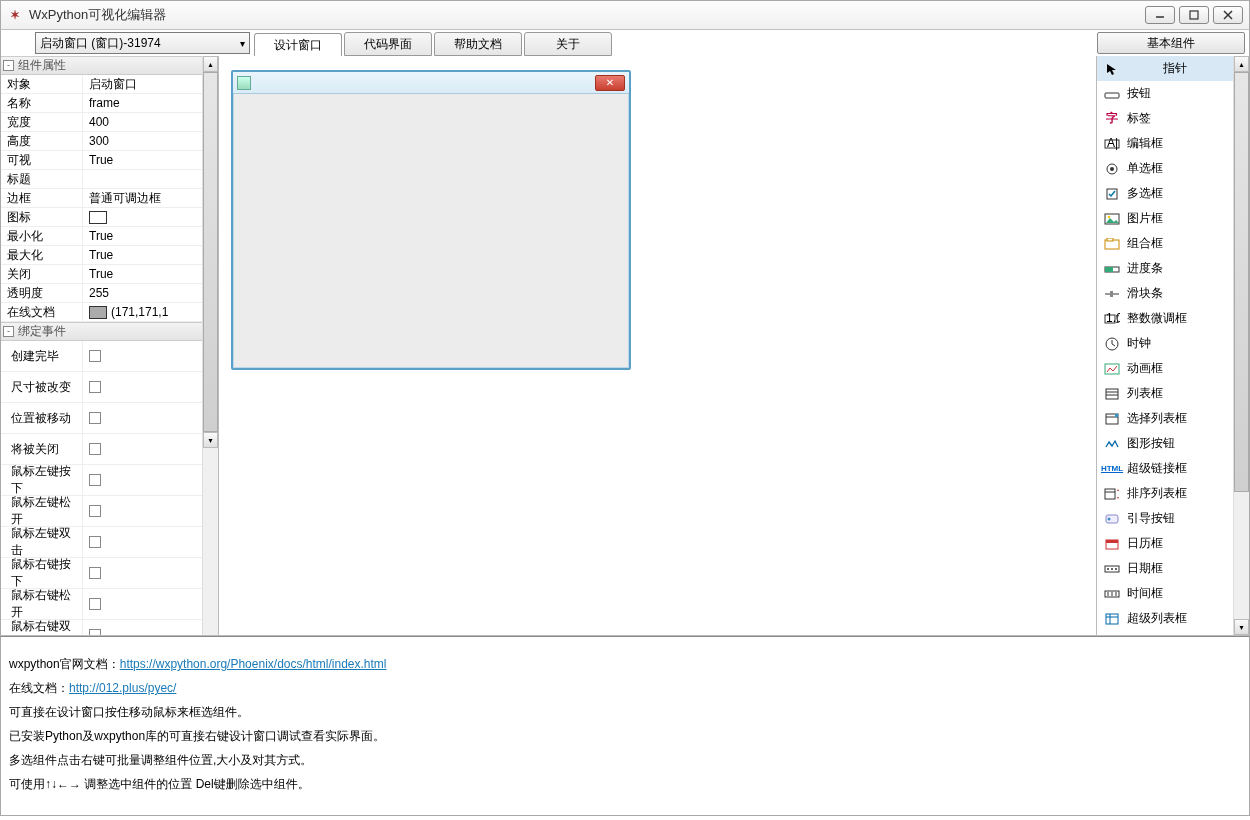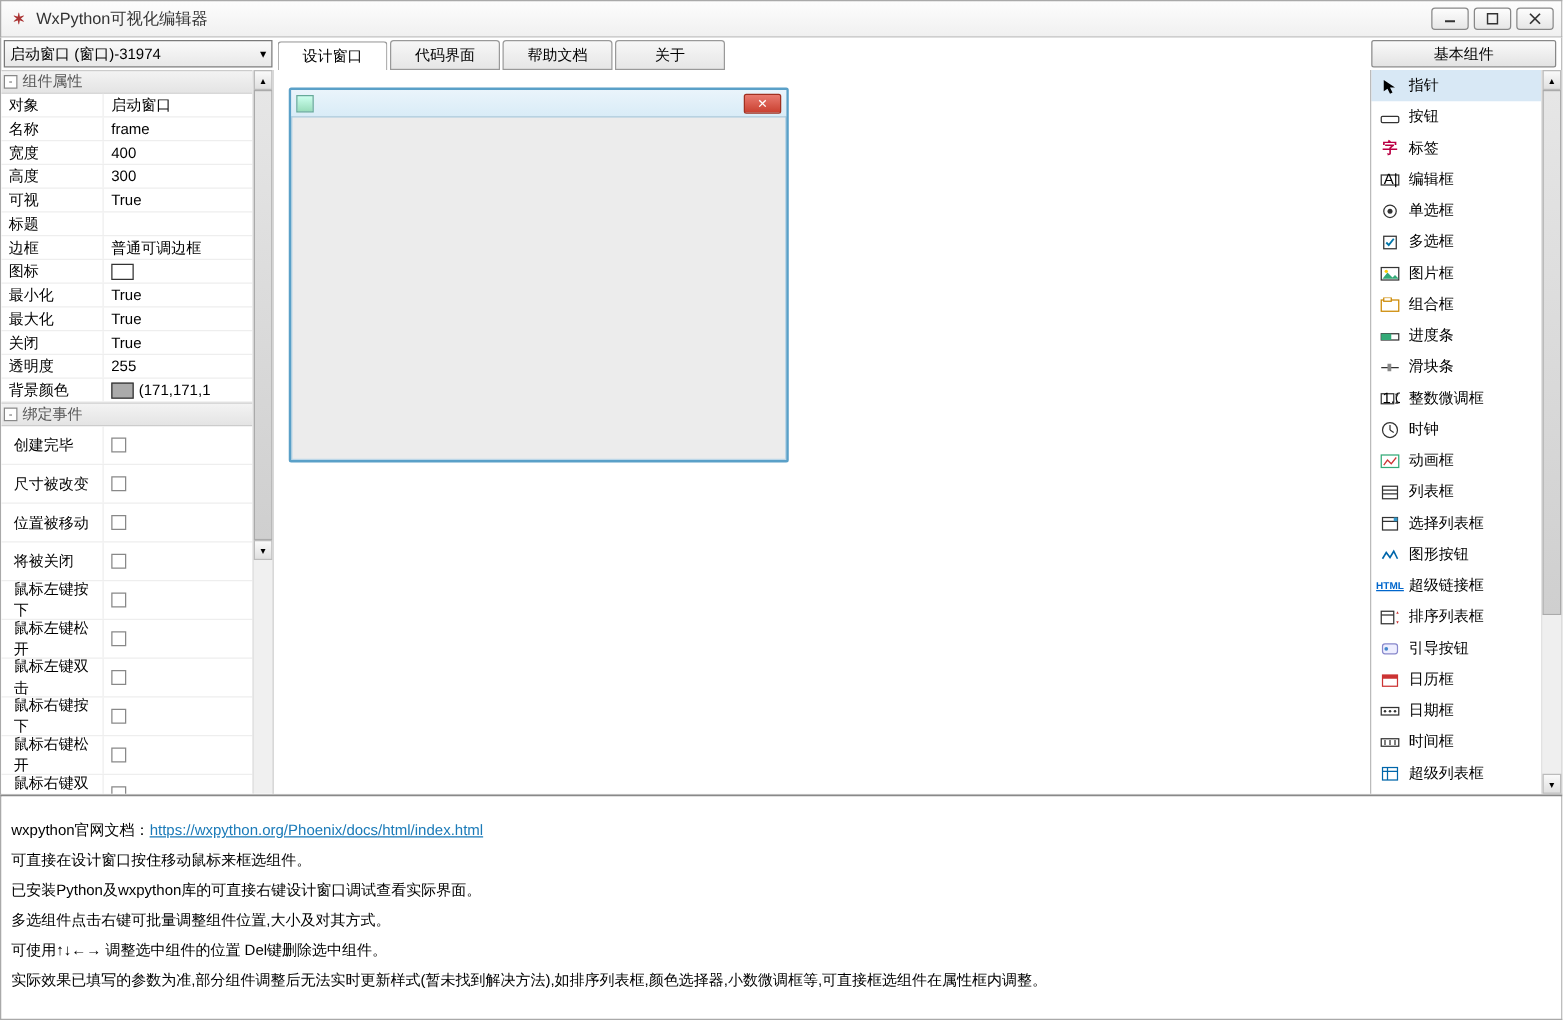--- a/index.html
+++ b/index.html
@@ -6,21 +6,21 @@
 body { background: #fff; width: 1250px; height: 820px; overflow: hidden; }
 
 
 .titlebar { height: 30px; background: linear-gradient(#fdfdfd,#f0f0f0); border: 1px solid #a9a9a9; border-bottom: 1px solid #c0c0c0; display: flex; align-items: center; padding: 0 6px; }
 .titlebar .app-icon { width: 16px; height: 16px; margin-right: 6px; display: flex; align-items: center; justify-content: center; color: #a33; font-weight: bold; }
 .titlebar .title { flex: 1; color: #333; font-size: 13px; }
 .winbtns { display: flex; gap: 0; }
 .winbtn { width: 30px; height: 18px; border: 1px solid #888; background: linear-gradient(#fdfdfd,#e7e7e7); border-radius: 3px; margin-left: 4px; display: flex; align-items: center; justify-content: center; }
 
 
-.toprow { display: flex; height: 26px; border-left: 1px solid #a9a9a9; border-right: 1px solid #a9a9a9; }
+.toprow { display: flex; height: 26px; border-left: 1px solid #a9a9a9; border-right: 1px solid #a9a9a9; padding-left: 32px; }
 .selectbox { width: 215px; border: 1px solid #7a7a7a; background: linear-gradient(#fafafa,#e8e8e8); display: flex; align-items: center; padding: 0 4px; margin: 2px 2px 0 2px; height: 22px; }
 .selectbox .arrow { margin-left: auto; font-size: 10px; }
 .tabs { display: flex; margin-left: 2px; align-items: flex-end; }
 .tab { width: 88px; height: 24px; border: 1px solid #999; border-bottom: 1px solid #999; background: linear-gradient(#f7f7f7,#e6e6e6); display: flex; align-items: center; justify-content: center; margin-right: 2px; border-radius: 3px 3px 0 0; cursor: pointer; }
 .tab.active { background: #fff; border-bottom: 1px solid #fff; position: relative; top: 1px; }
 .toprow .spacer { flex: 1; }
 .basicbtn { width: 148px; height: 22px; border: 1px solid #888; background: linear-gradient(#fafafa,#e3e3e3); display: flex; align-items: center; justify-content: center; margin: 2px 4px 0 0; border-radius: 2px; cursor: pointer; }
 
 
 .middle { display: flex; height: 580px; border: 1px solid #a9a9a9; border-top: none; border-bottom: 1px solid #bbb; }
@@ -45,21 +45,21 @@
 .canvas { flex: 1; background: #fff; border-right: 1px solid #bbb; position: relative; }
 .designframe { position: absolute; left: 12px; top: 14px; width: 400px; height: 300px; border: 2px solid #5aa0c8; background: #ececec; border-radius: 2px; box-shadow: 0 0 0 1px #bcd7e8 inset; }
 .df-title { height: 22px; background: linear-gradient(#eaf4fb,#d9ecf7); border-bottom: 1px solid #a9c9dd; display: flex; align-items: center; padding-left: 4px; }
 .df-title .df-icon { width: 14px; height: 14px; border: 1px solid #6a9; background: linear-gradient(#cfe,#9db); margin-right: 4px; }
 .df-title .df-close { margin-left: auto; margin-right: 4px; width: 30px; height: 16px; background: linear-gradient(#e97a6f,#c94030); border: 1px solid #a03020; border-radius: 2px; display: flex; align-items: center; justify-content: center; color: #fff; font-size: 10px; }
 
 
 .rightpanel { width: 152px; background: #fff; display: flex; }
 .toollist { flex: 1; }
 .toolitem { height: 25px; display: flex; align-items: center; padding-left: 6px; cursor: pointer; }
-.toolitem.sel { background: #d8e8f5; }
+.toolitem.sel { background: #d8e8f5; gap: 36px; }
 .toolitem .ticon { width: 18px; height: 16px; margin-right: 6px; display: flex; align-items: center; justify-content: center; font-size: 12px; }
 .rightpanel .vsb { width: 16px; background: #f0f0f0; border-left: 1px solid #ddd; display: flex; flex-direction: column; }
 .vsb .up,.vsb .down { height: 16px; background: linear-gradient(#fafafa,#e0e0e0); border: 1px solid #bbb; display: flex; align-items: center; justify-content: center; font-size: 8px; }
 .vsb .track { flex: 1; background: #efefef; }
 .vsb .thumb { width: 100%; background: linear-gradient(#e6e6e6,#cfcfcf); border: 1px solid #aaa; height: 80px; }
 
 
 .helparea { border: 1px solid #a9a9a9; border-top: 1px solid #888; height: 180px; padding: 16px 8px; background: #fff; overflow: hidden; line-height: 22px; font-size: 13px; }
 .helparea a { color: #1a7ab8; }
 .helparea p { margin-bottom: 2px; }
@@ -179,21 +179,21 @@
             <span>True</span>
           </div>
         </div>
         <div class="proprow">
           <div class="k">透明度</div>
           <div class="v">
             <span>255</span>
           </div>
         </div>
         <div class="proprow">
-          <div class="k">背景颜色</div>
+          <div class="k">在线文档</div>
           <div class="v">
             <span class="colorchip" style="background: rgb(171, 171, 171);"></span>
             <span>(171,171,1</span>
           </div>
         </div>
         <div class="section-hdr"><span class="toggle">-</span>绑定事件</div>
         <div class="eventrow">
           <div class="k">创建完毕</div>
           <div class="v">
             <span class="chk"></span>
@@ -514,18 +514,18 @@
           <div class="thumb" style="height:420px"></div>
         </div>
       <div class="down">▾</div>
     </div>
   </div>
 
 </div>
 
 <div class="helparea">
   <p><span>wxpython官网文档：</span><a href="#">https://wxpython.org/Phoenix/docs/html/index.html</a></p>
+  <p><span>在线文档：</span><a href="#">http://012.plus/pyec/</a></p>
   <p>可直接在设计窗口按住移动鼠标来框选组件。</p>
   <p>已安装Python及wxpython库的可直接右键设计窗口调试查看实际界面。</p>
   <p>多选组件点击右键可批量调整组件位置,大小及对其方式。</p>
   <p>可使用↑↓←→ 调整选中组件的位置 Del键删除选中组件。</p>
-  <p>实际效果已填写的参数为准,部分组件调整后无法实时更新样式(暂未找到解决方法),如排序列表框,颜色选择器,小数微调框等,可直接框选组件在属性框内调整。</p>
 </div>
 
 </body></html>

